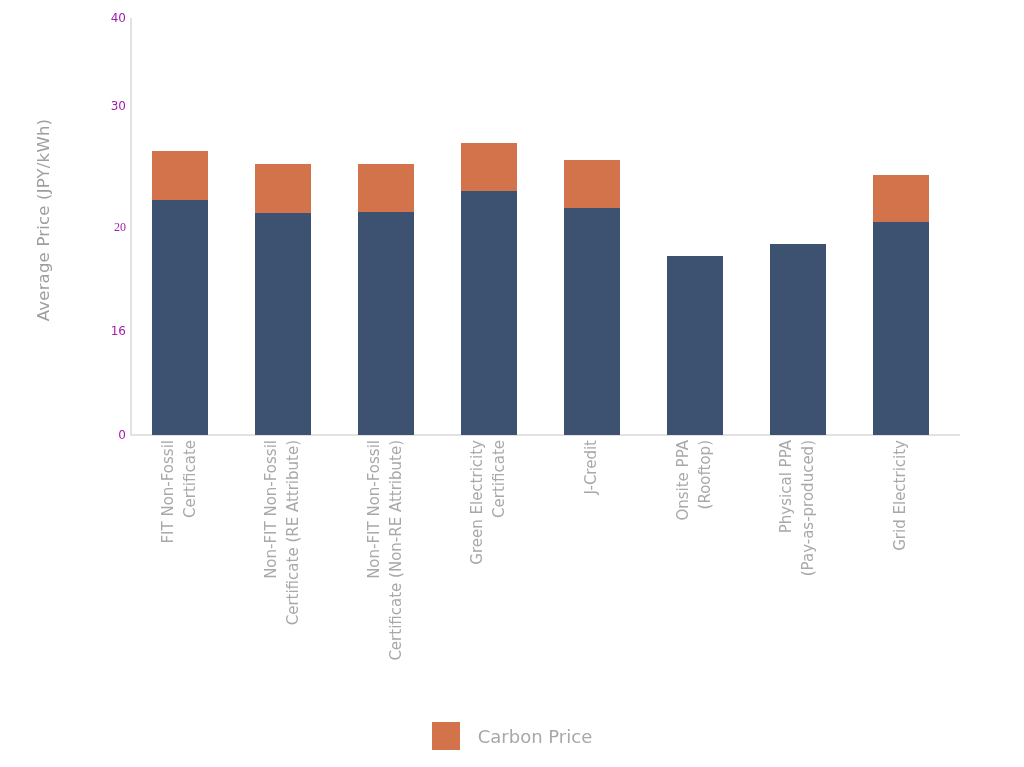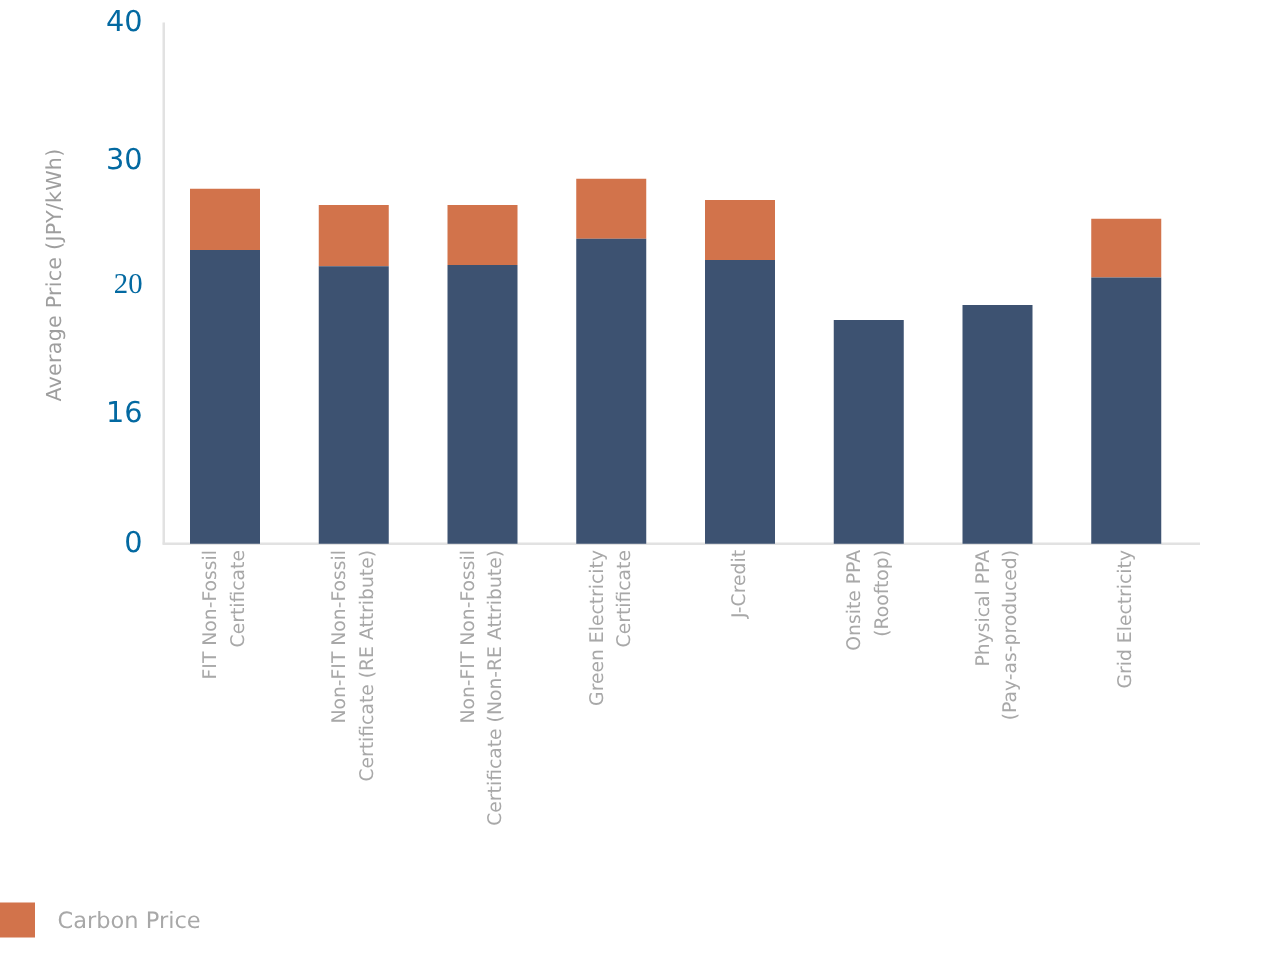--- a/index.html
+++ b/index.html
@@ -63,24 +63,24 @@
     top: 416px;
     width: 830px;
     height: 1.5px;
     background: #e2e2e2;
   }
 
   .y-tick-label {
     position: absolute;
     right: 100%;
     width: 60px;
-    margin-right: 16px;
+    margin-right: 4px;
     text-align: right;
-    font-size: 23px;
-    color: #0369a1;
+    font-size: 12px;
+    color: #a21caf;
     transform: translateY(-50%);
     line-height: 1;
   }
 
   
   .bars-layer {
     position: absolute;
     left: 0;
     top: 0;
     width: 830px;
@@ -125,20 +125,21 @@
   }
   .x-tick-label span { display: block; }
 
   
   .legend {
     position: absolute;
     left: 0;
     top: 722px;
     width: 1024px;
     display: flex;
+    justify-content: center;
     align-items: center;
     gap: 118px;
   }
   .legend-item {
     display: flex;
     align-items: center;
     gap: 18px;
   }
   .legend-swatch {
     width: 28px;
@@ -158,21 +159,21 @@
 
   <div class="y-axis-title">Average Price (JPY/kWh)</div>
 
   <div class="plot-area">
     <div class="axis-line-y"></div>
     <div class="axis-line-x"></div>
     <div id="ytick-layer">
         <div class="y-tick-label" style="top: 417px;">0</div>
         <div class="y-tick-label" style="top: 312.75px;">16</div>
         <div class="y-tick-label" style="top: 208.5px; font-family: Liberation Serif, serif;">20</div>
-        <div class="y-tick-label" style="top: 111px;">30</div>
+        <div class="y-tick-label" style="top: 88px;">30</div>
         <div class="y-tick-label" style="top: 0px;">40</div>
       </div>
     <div class="bars-layer" id="bars-layer">
         <div class="bar-group" style="left: 22px; width: 56px;">
           <div class="seg seg-carbon" style="height: 48.9975px; background: rgb(210, 115, 75);"></div>
           <div class="seg seg-average" style="height: 234.562px; background: rgb(61, 82, 113);"></div>
         </div>
         <div class="bar-group" style="left: 125px; width: 56px;">
           <div class="seg seg-carbon" style="height: 48.9975px; background: rgb(210, 115, 75);"></div>
           <div class="seg seg-average" style="height: 222.053px; background: rgb(61, 82, 113);"></div>

